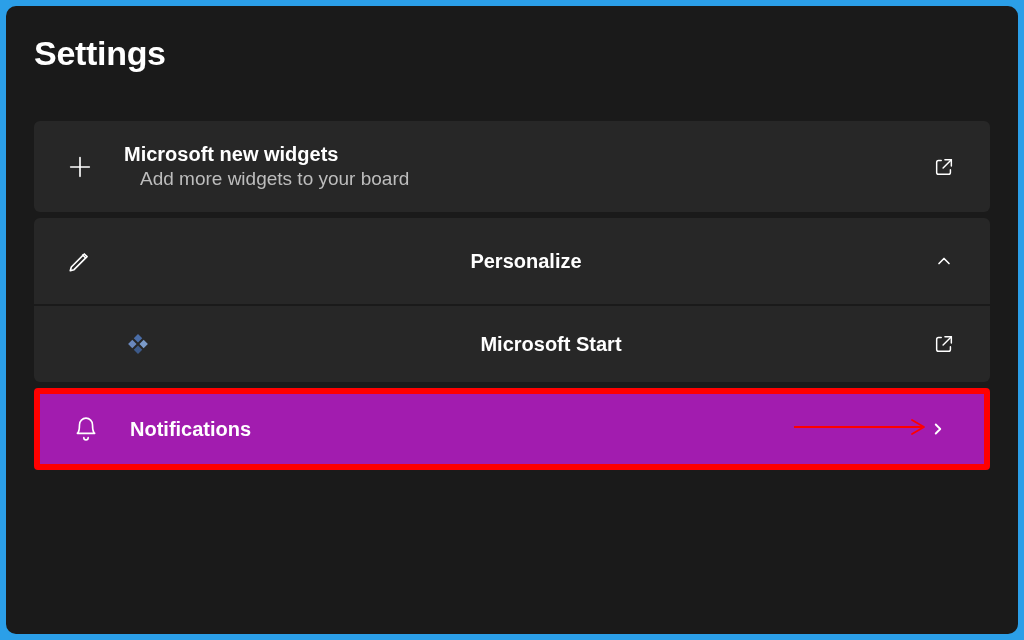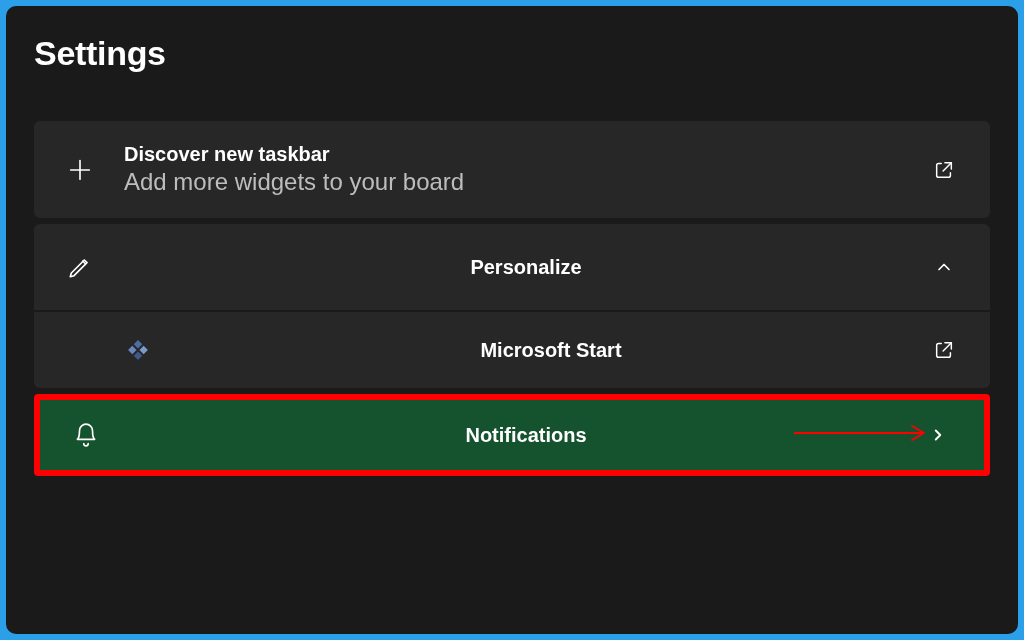--- a/index.html
+++ b/index.html
@@ -54,23 +54,24 @@
       margin-left: 20px;
       flex: 1;
     }
     .card-title {
       color: #ffffff;
       font-size: 20px;
       font-weight: 600;
     }
     .card-sub {
       color: #bdbdbd;
-      font-size: 24px;
+      font-size: 19px;
       font-weight: 400;
       margin-top: 2px;
+      margin-left: 16px;
     }
     .card-action {
       width: 32px;
       display: flex;
       justify-content: center;
       align-items: center;
       color: #ffffff;
       flex-shrink: 0;
     }
     .sub-row {
@@ -100,23 +101,22 @@
       text-align: center;
     }
     .highlight {
       position: relative;
       border: 6px solid #ff0000;
       border-radius: 4px;
       margin-top: 6px;
       padding: 0;
     }
     .highlight .card {
-      background: #14532d;
+      background: #a21caf;
       border-radius: 0;
-      text-align: center;
     }
     .arrow-annotation {
       position: absolute;
       right: 52px;
       top: 50%;
       transform: translateY(-50%);
       pointer-events: none;
     }
     .personalize-header {
       border-radius: 6px 6px 0 0;
@@ -135,21 +135,21 @@
   <h1 class="page-title">Settings</h1>
 
   <div class="card">
     <div class="card-icon">
       <svg width="28" height="28" viewBox="0 0 24 24" fill="none" stroke="currentColor" stroke-width="1.4" stroke-linecap="round">
         <line x1="12" y1="4" x2="12" y2="20"></line>
         <line x1="4" y1="12" x2="20" y2="12"></line>
       </svg>
     </div>
     <div class="card-text">
-      <div class="card-title">Discover new taskbar</div>
+      <div class="card-title">Microsoft new widgets</div>
       <div class="card-sub">Add more widgets to your board</div>
     </div>
     <div class="card-action">
       <svg width="22" height="22" viewBox="0 0 24 24" fill="none" stroke="currentColor" stroke-width="1.6" stroke-linecap="round" stroke-linejoin="round">
         <path d="M9 5H6a2 2 0 0 0-2 2v11a2 2 0 0 0 2 2h11a2 2 0 0 0 2-2v-3"></path>
         <path d="M13 4h7v7"></path>
         <path d="M20 4L11 13"></path>
       </svg>
     </div>
   </div>

